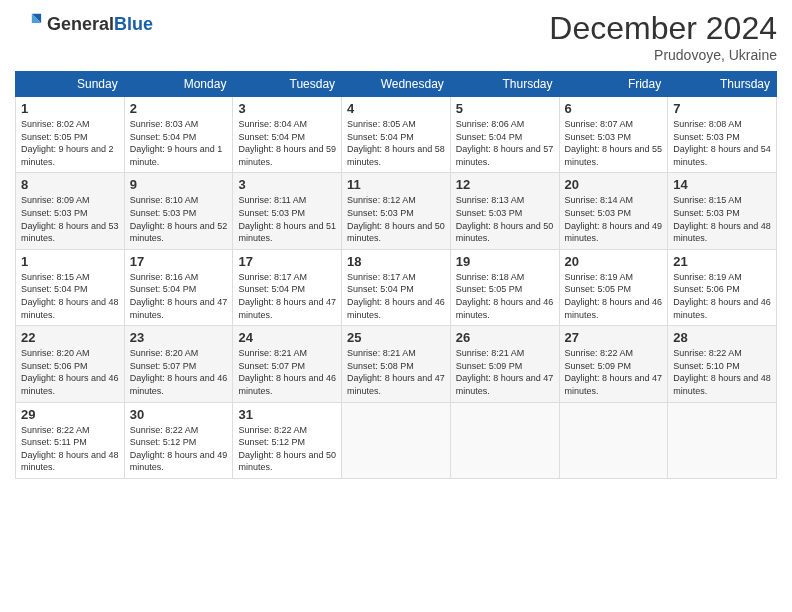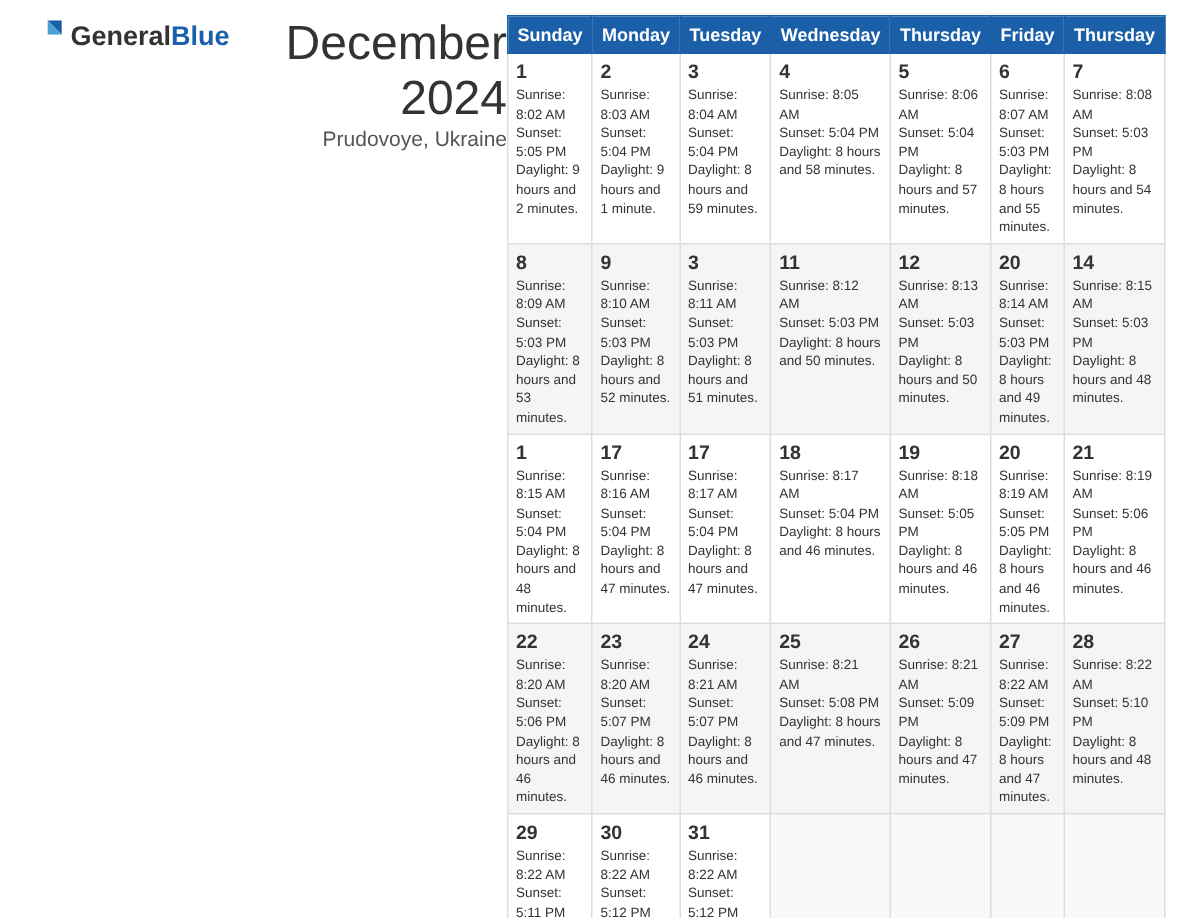--- a/index.html
+++ b/index.html
@@ -8,20 +8,21 @@
       background: #fff;
       width: 792px;
       height: 612px;
       overflow: hidden;
     }
     .page {
       width: 792px;
       height: 440px;
       padding: 10px 15px;
       display: flex;
+      flex-direction: column;
     }
     .header {
       display: flex;
       justify-content: space-between;
       align-items: flex-start;
       margin-bottom: 8px;
     }
     .logo {
       display: flex;
       align-items: center;
@@ -57,23 +58,23 @@
     }
     table {
       width: 100%;
       border-collapse: collapse;
       flex: 1;
     }
     thead tr th {
       background: #1a5fa8;
       color: #fff;
       font-size: 12px;
-      font-weight: bold;
+      font-weight: normal;
       padding: 5px 6px;
-      text-align: center;
+      text-align: right;
       border: 1px solid #1a5fa8;
     }
     tbody tr td {
       border: 1px solid #ddd;
       vertical-align: top;
       padding: 4px 5px;
       font-size: 9.5px;
       color: #333;
       width: calc(100% / 7);
       background: #fff;

